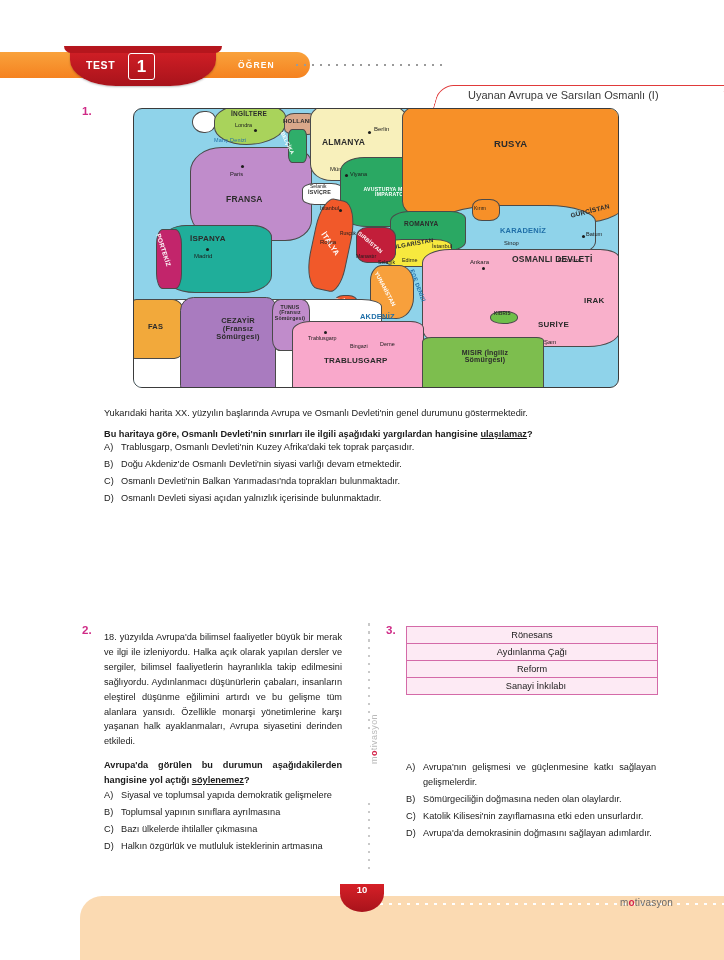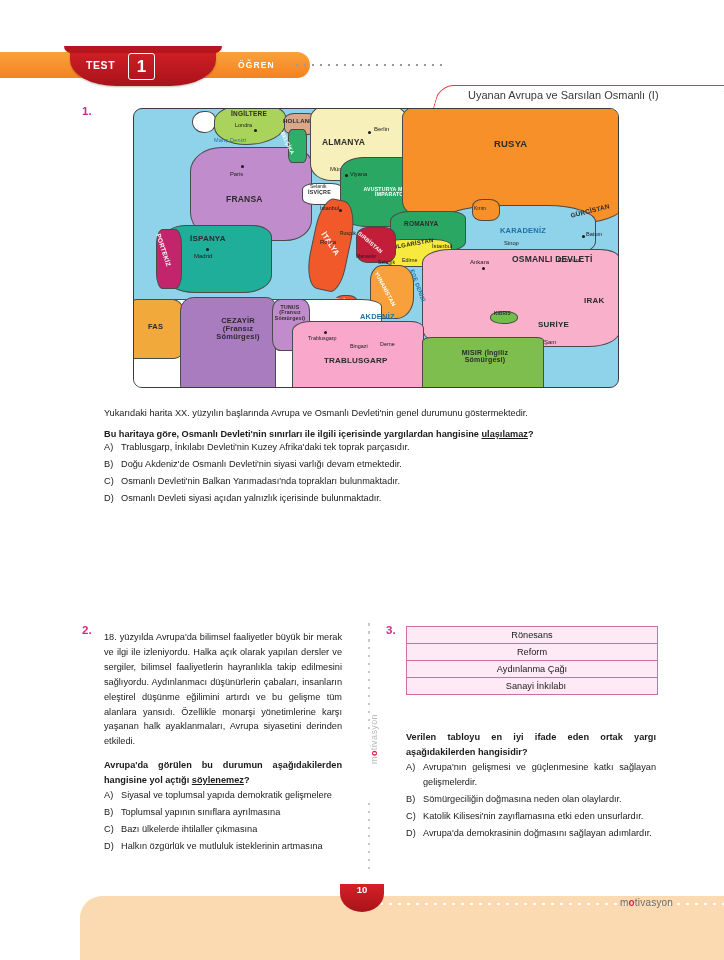--- a/index.html
+++ b/index.html
@@ -339,26 +339,26 @@
     <span class="city" style="left:246px; top:232px; font-size:5.4px;">Derne</span>
 
     <div class="land" style="left:288px; top:228px; width:120px; height:56px; background:#7dbe4e; border:1px solid #4a4a4a; border-radius:8% 6% 2% 4%;"></div>
     <span class="lbl" style="left:312px; top:240px; font-size:7px; width:78px; white-space:normal; text-align:center;">MISIR (İngiliz Sömürgesi)</span>
 
     <span class="lbl lbl-sea" style="left:226px; top:204px; font-size:7.5px;">AKDENİZ</span>
   </div>
 
   <div class="qtext" style="left:104px; top:400px; width:514px;">Yukarıdaki harita XX. yüzyılın başlarında Avrupa ve Osmanlı Devleti'nin genel durumunu göstermektedir.</div>
 
-  <div class="qtext" style="left:104px; top:421px; width:514px;"><b><span>Bu haritaya göre, Osmanlı Devleti'nin sınırları ile ilgili içerisinde yargılardan hangisine </span><span class="u">ulaşılamaz</span><span>?</span></b></div>
+  <div class="qtext" style="left:104px; top:421px; width:514px;"><b><span>Bu haritaya göre, Osmanlı Devleti'nin sınırları ile ilgili aşağıdaki yargılardan hangisine </span><span class="u">ulaşılamaz</span><span>?</span></b></div>
 
   <div class="opts" style="left:104px; top:440px; width:514px;">
     <div class="opt">
       <span class="ltr">A)</span>
-      <span class="txt">Trablusgarp, İnkılabı Devleti'nin Kuzey Afrika'daki tek toprak parçasıdır.</span>
+      <span class="txt">Trablusgarp, Osmanlı Devleti'nin Kuzey Afrika'daki tek toprak parçasıdır.</span>
     </div>
     <div class="opt">
       <span class="ltr">B)</span>
       <span class="txt">Doğu Akdeniz'de Osmanlı Devleti'nin siyasi varlığı devam etmektedir.</span>
     </div>
     <div class="opt">
       <span class="ltr">C)</span>
       <span class="txt">Osmanlı Devleti'nin Balkan Yarımadası'nda toprakları bulunmaktadır.</span>
     </div>
     <div class="opt">
@@ -395,26 +395,25 @@
   <div id="vwatermark">
     <div class="vdots-top"></div>
     <div class="vdots-bot"></div>
     <div id="vwm-text"><span>m</span><span class="o">o</span><span>tivasyon</span></div>
   </div>
 
   <span class="qnum" style="left:386px; top:624px;">3.</span>
 
   <div id="q3table">
     <div class="trow">Rönesans</div>
+    <div class="trow">Aydınlanma Çağı</div>
     <div class="trow">Reform</div>
-    <div class="trow">Aydınlanma Çağı</div>
     <div class="trow">Sanayi İnkılabı</div>
   </div>
 
-  <div class="qtext" style="left:406px; top:724px; width:250px;"><b><span>Verilen tabloyu en iyi ifade eden ortak yargı aşağıdakilerden hangisidir?</span></b></div>
 
   <div class="opts" style="left:406px; top:760px; width:250px;">
     <div class="opt just">
       <span class="ltr">A)</span>
       <span class="txt">Avrupa'nın gelişmesi ve güçlenmesine katkı sağlayan gelişmelerdir.</span>
     </div>
     <div class="opt">
       <span class="ltr">B)</span>
       <span class="txt">Sömürgeciliğin doğmasına neden olan olaylardır.</span>
     </div>

